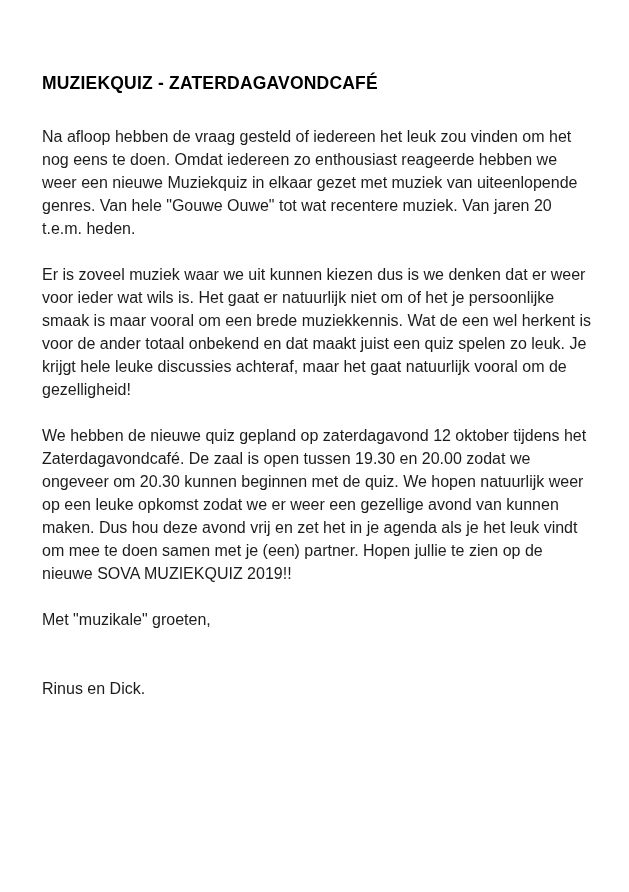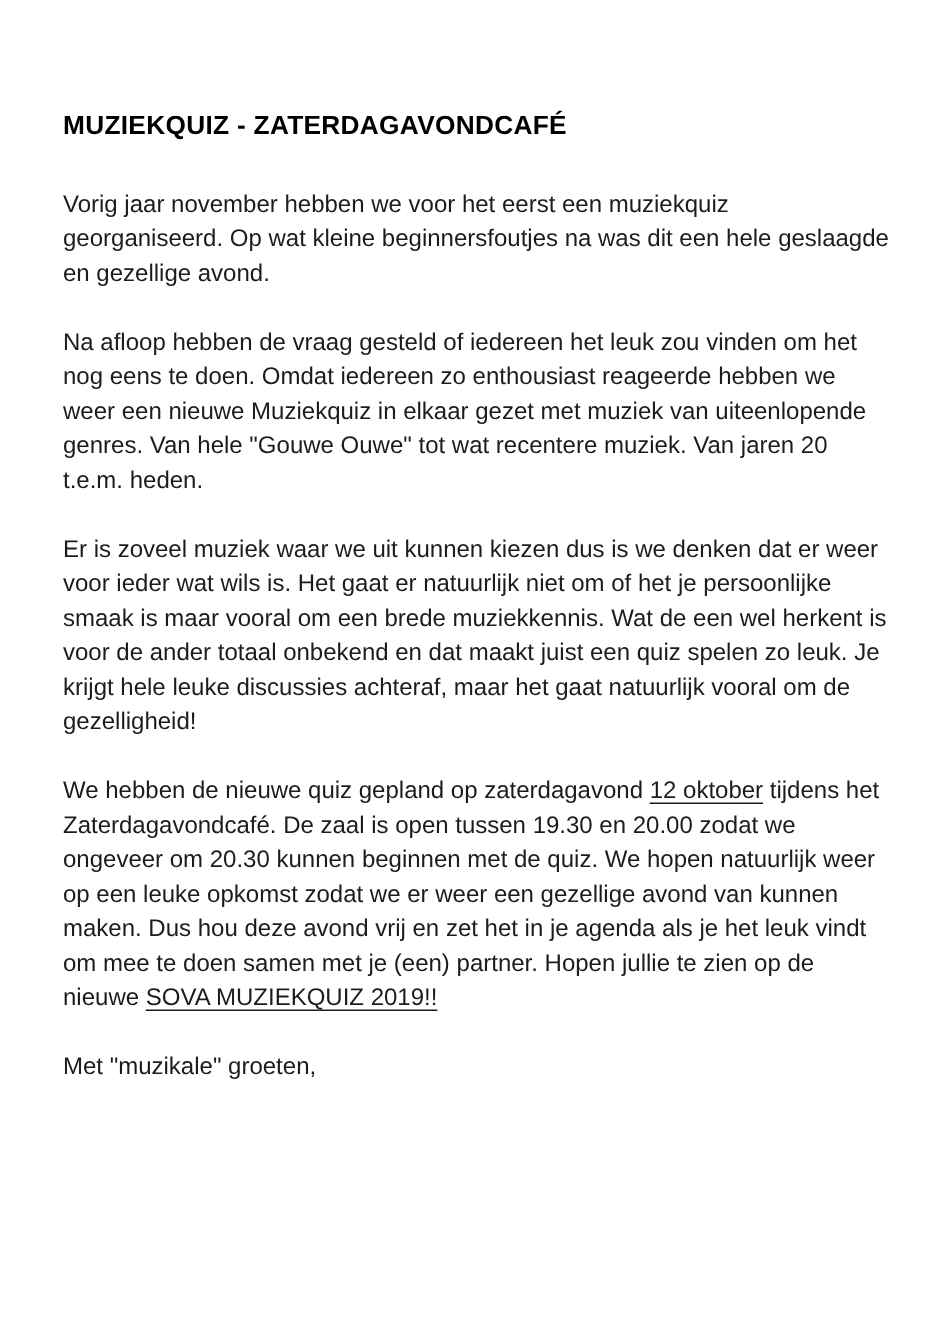--- a/index.html
+++ b/index.html
@@ -26,43 +26,42 @@
     color: #000000;
     letter-spacing: 0.2px;
     margin: 0 0 30px 0;
     line-height: 23px;
   }
   .para {
     margin: 0 0 23px 0;
     max-width: 552px;
   }
   .underlined {
-    text-decoration: underline;
     text-underline-offset: 3px;
   }
   .closing {
     margin: 0 0 46px 0;
     max-width: 552px;
   }
   .signature {
     margin: 0;
     max-width: 552px;
   }
 </style>
 </head>
 <body>
 
 <div class="page">
 
   <h1 class="doc-title">MUZIEKQUIZ - ZATERDAGAVONDCAFÉ</h1>
 
-  <p class="para">Vorig jaar november hebben we voor het eerst een muziekquiz georganiseerd. Op wat kleine beginnersfoutjes na was dit een hele geslaagde en gezellige avond.</p>
 
   <p class="para">Na afloop hebben de vraag gesteld of iedereen het leuk zou vinden om het nog eens te doen. Omdat iedereen zo enthousiast reageerde hebben we weer een nieuwe Muziekquiz in elkaar gezet met muziek van uiteenlopende genres. Van hele "Gouwe Ouwe" tot wat recentere muziek. Van jaren 20 t.e.m. heden.</p>
 
   <p class="para">Er is zoveel muziek waar we uit kunnen kiezen dus is we denken dat er weer voor ieder wat wils is. Het gaat er natuurlijk niet om of het je persoonlijke smaak is maar vooral om een brede muziekkennis. Wat de een wel herkent is voor de ander totaal onbekend en dat maakt juist een quiz spelen zo leuk. Je krijgt hele leuke discussies achteraf, maar het gaat natuurlijk vooral om de gezelligheid!</p>
 
   <p class="para"><span>We hebben de nieuwe quiz gepland op zaterdagavond </span><span class="underlined">12 oktober</span><span> tijdens het Zaterdagavondcafé. De zaal is open tussen 19.30 en 20.00 zodat we ongeveer om 20.30 kunnen beginnen met de quiz. We hopen natuurlijk weer op een leuke opkomst zodat we er weer een gezellige avond van kunnen maken. Dus hou deze avond vrij en zet het in je agenda als je het leuk vindt om mee te doen samen met je (een) partner. Hopen jullie te zien op de nieuwe </span><span class="underlined">SOVA MUZIEKQUIZ 2019!!</span></p>
 
   <p class="closing">Met "muzikale" groeten,</p>
 
+  <p class="signature">Rinus en Dick.</p>
 
 </div>
 
 </body></html>

